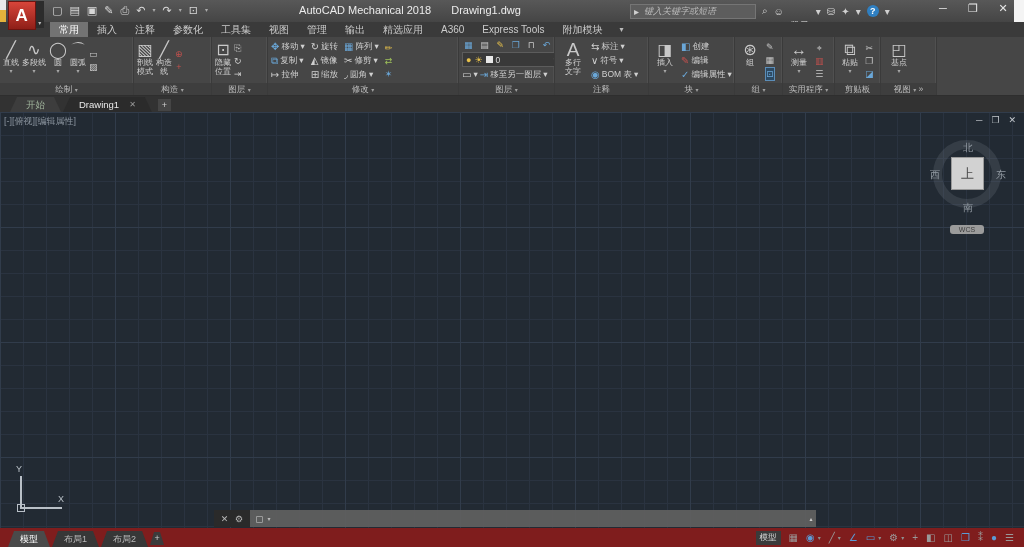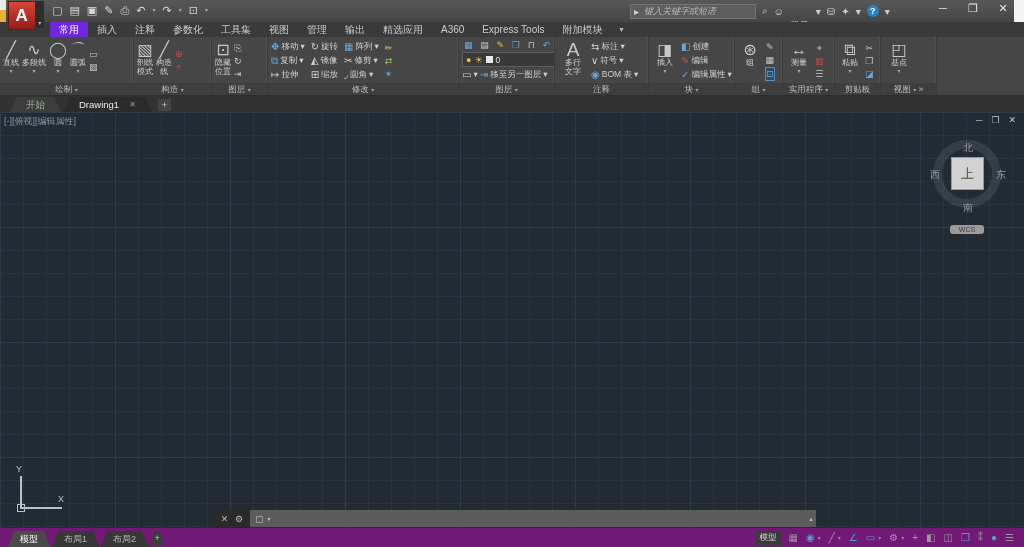--- a/index.html
+++ b/index.html
@@ -26,21 +26,21 @@
   .searchbox input::placeholder{color:#b9b9b9;}
   .tbicon{font-size:10px;color:#d0d0d0;}
   .signin{font-size:10px;color:#e2e2e2;margin-top:30px;}
   .helpcirc{width:12px;height:12px;border-radius:50%;background:#2f7fc1;color:#fff;font-size:9px;font-weight:bold;
             display:flex;align-items:center;justify-content:center;}
   .winbtns{position:absolute;right:14px;top:2px;display:flex;gap:16px;}
   .winbtns span{font-size:11px;color:#e6e6e6;width:14px;text-align:center;}
   
   .tabrow{position:absolute;top:22px;left:0;right:0;height:15px;background:#3a3a3a;display:flex;align-items:stretch;padding-left:50px;}
   .rtab{padding:0 9px;font-size:10px;line-height:15px;color:#cccccc;white-space:nowrap;}
-  .rtab.active{background:#6d28d9;color:#ffffff;}
+  .rtab.active{background:#737373;color:#ffffff;}
   .rtab-dd{padding:0 8px;font-size:8px;line-height:15px;color:#bbb;}
   
   .ribbon{position:absolute;top:37px;left:0;right:0;height:59px;background:#464646;display:flex;border-bottom:1px solid #2e2e2e;box-sizing:border-box;}
   .p{display:flex;flex-direction:column;border-right:1px solid #3a3a3a;box-shadow:inset -1px 0 0 #505050;box-sizing:border-box;}
   .p-c{flex:1;display:flex;align-items:stretch;padding:2px 2px 1px 3px;gap:3px;overflow:hidden;}
   .p-t{height:12px;background:#3e3e3e;font-size:8.5px;color:#bdbdbd;text-align:center;line-height:12px;white-space:nowrap;overflow:hidden;}
   .p-t .dd{font-size:6px;color:#9f9f9f;}
   .bb{display:flex;flex-direction:column;align-items:center;justify-content:flex-start;gap:0;padding-top:1px;}
   .bb .ic{font-size:16px;line-height:19px;color:#c9c9c9;}
   .bb .lbl{font-size:8px;color:#d2d2d2;text-align:center;line-height:8.5px;}
@@ -87,21 +87,21 @@
   .ucs .sq{position:absolute;left:3px;top:40px;width:6px;height:6px;border:1px solid #b9c0c7;}
   
   .cmd{position:absolute;left:214px;top:398px;width:602px;height:17px;display:flex;align-items:stretch;}
   .cmd-left{width:36px;background:#2a2a2a;display:flex;align-items:center;justify-content:space-evenly;color:#b8b8b8;font-size:9px;}
   .cmd-input{flex:1;background:rgba(96,96,96,0.93);display:flex;align-items:center;padding:0 5px;gap:4px;}
   .cmd-input .boxic{font-size:9px;color:#cfcfcf;}
   .cmd-input input{flex:1;background:transparent;border:none;outline:none;font-style:italic;font-size:9.5px;color:#bbb;font-family:inherit;}
   .cmd-input input::placeholder{color:#a9a9a9;}
   .cmd-up{width:10px;background:rgba(96,96,96,0.93);color:#ccc;font-size:6px;display:flex;align-items:center;justify-content:center;}
   
-  .statusbar{position:absolute;left:0;right:0;bottom:0;height:19px;background:#701a75;display:flex;}
+  .statusbar{position:absolute;left:0;right:0;bottom:0;height:19px;background:#7f1d1d;display:flex;}
   .ltabs{display:flex;align-items:flex-end;height:19px;padding-left:8px;gap:2px;}
   .ltab{height:16px;line-height:16px;padding:0 12px;font-size:9px;color:#b9b9b9;background:#373737;
         clip-path:polygon(6px 0,calc(100% - 6px) 0,100% 100%,0 100%);margin-top:3px;}
   .ltab.active{background:#4a4a4a;color:#fff;}
   .ltab-plus{width:14px;height:13px;background:#3b3b3b;color:#cfcfcf;font-size:9px;line-height:13px;text-align:center;margin-bottom:2px;clip-path:polygon(4px 0,calc(100% - 4px) 0,100% 100%,0 100%);}
   .sticons{margin-left:auto;display:flex;align-items:center;gap:8px;padding-right:10px;font-size:10px;}
   .sticons .gi{color:#9a9a9a;} .sticons .bi{color:#5b9bd5;}
   .sticons .sd{font-size:6px;color:#8f8f8f;margin-left:-5px;}
   .stmodel{font-size:8.5px;color:#d8d8d8;background:#3a3a3a;padding:1px 4px;}
 </style>
@@ -116,20 +116,24 @@
       <span>▤</span>
       <span>▣</span>
       <span>✎</span>
       <span>⎙</span>
       <span>↶</span>
       <span class="dd">▾</span>
       <span>↷</span>
       <span class="dd">▾</span>
       <span>⊡</span>
       <span class="dd">▾</span>
+    </div>
+    <div class="titletext">
+      <span>AutoCAD Mechanical 2018</span>
+      <span>Drawing1.dwg</span>
     </div>
     <div class="tb-right">
       <div class="searchbox">
         <span class="tbicon">▸</span>
         <input placeholder="键入关键字或短语" style="">
       </div>
       <span class="tbicon">⌕</span>
       <span class="tbicon">☺</span>
       <span class="signin">登录</span>
       <span class="tbicon dd">▾</span>

